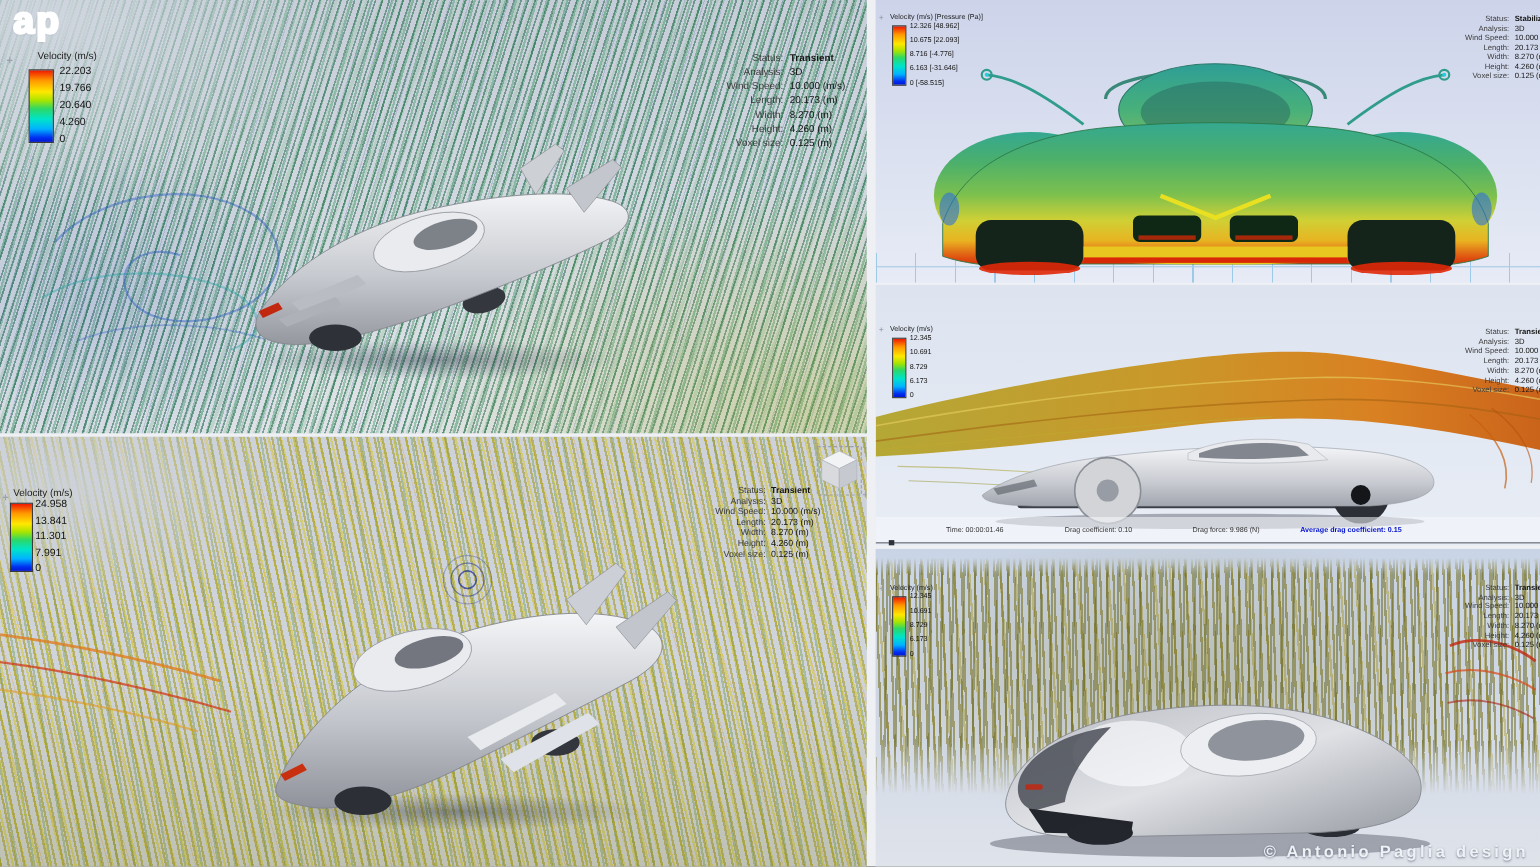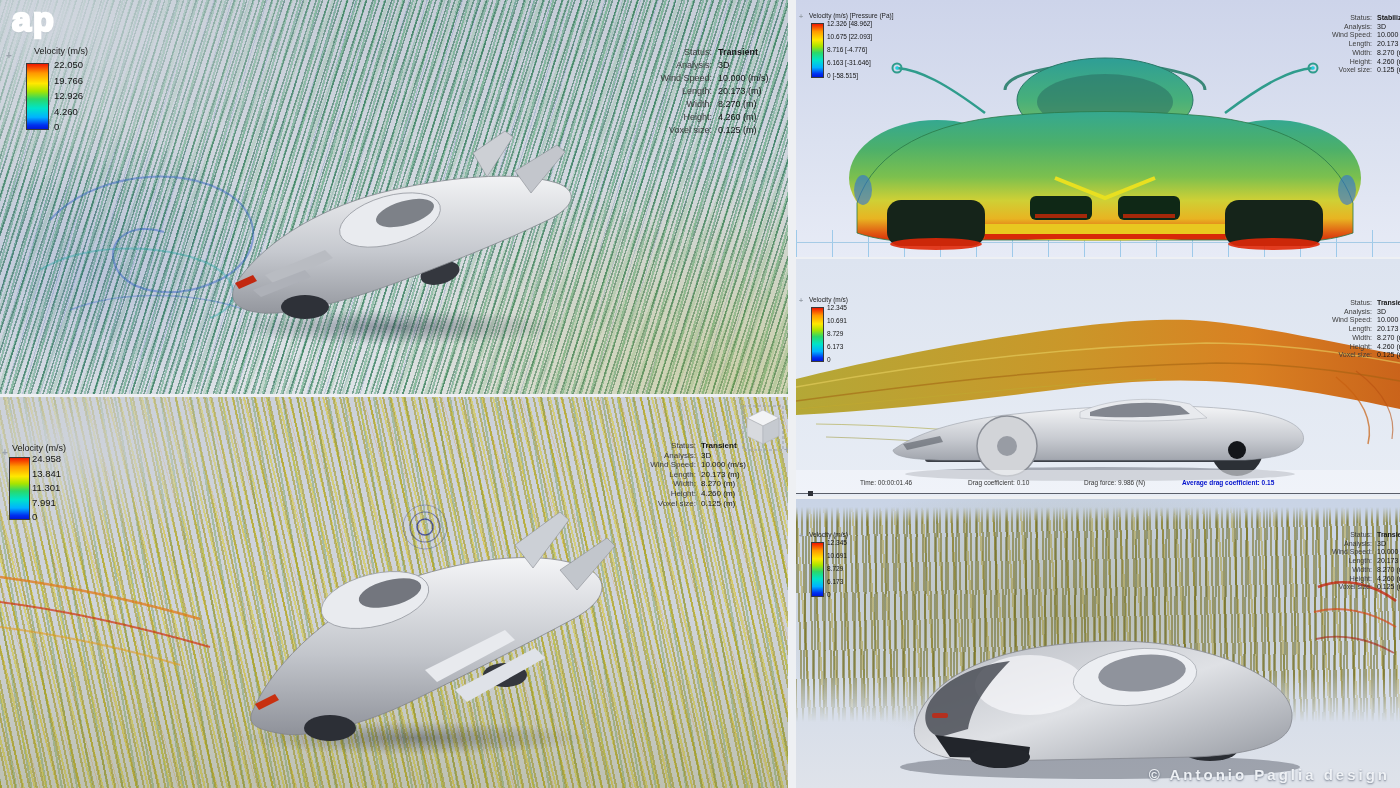--- a/index.html
+++ b/index.html
@@ -128,23 +128,23 @@
       <path d="M48,165 L100,145 L106,152 L56,172 Z" fill="#aeb1b8"></path>
       <ellipse cx="100" cy="182" rx="24" ry="12" fill="#2e3138"></ellipse>
       <path d="M30,158 L48,150 L52,156 L34,164 Z" fill="#c22810"></path>
     </svg>
 
     <div class="legend legend-lg" style="left:6px;top:46px;">
       <span class="lg-cross">+</span>
       <div class="lg-title">Velocity (m/s)</div>
       <div class="lg-bar"></div>
       <div class="lg-vals">
-        <span>22.050</span>
+        <span>22.203</span>
         <span>19.766</span>
-        <span>12.926</span>
+        <span>20.640</span>
         <span>4.260</span>
         <span>0</span>
       </div>
     </div>
 
     <div class="status status-lg" style="left:600px;top:46px;">
       <span class="lbl">Status:</span>
         <span class="val v-ty">Transient</span>
       <span class="lbl">Analysis:</span>
         <span class="val">3D</span>

